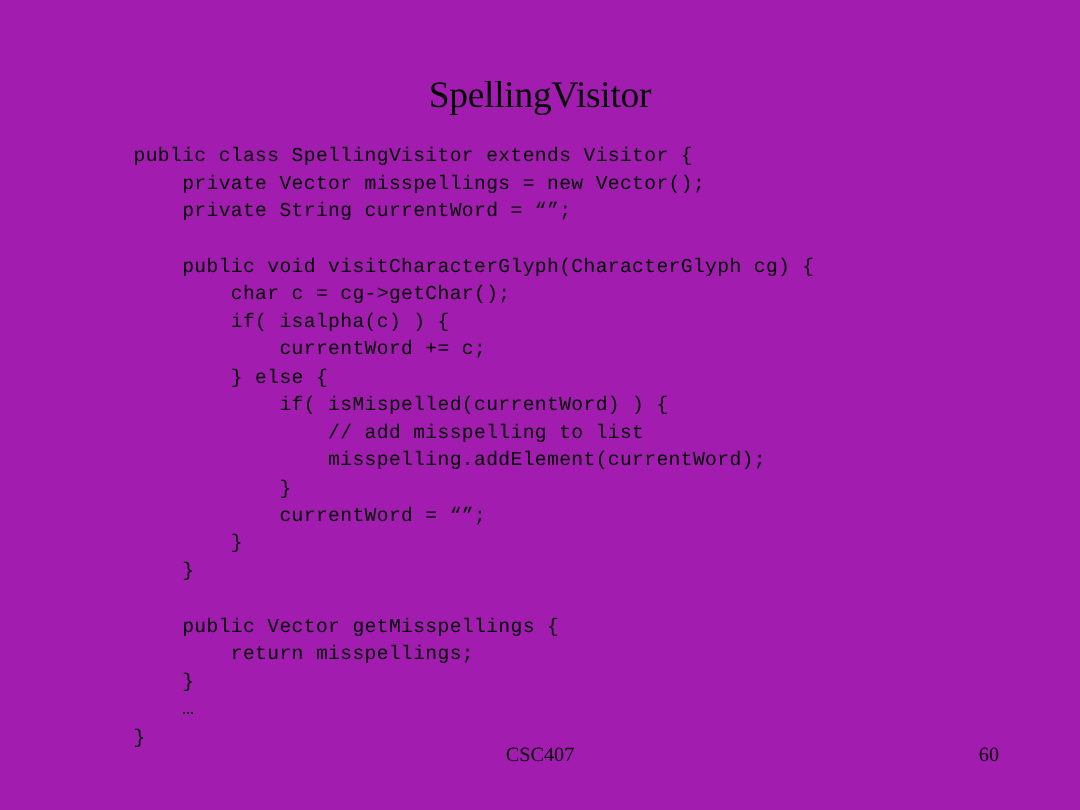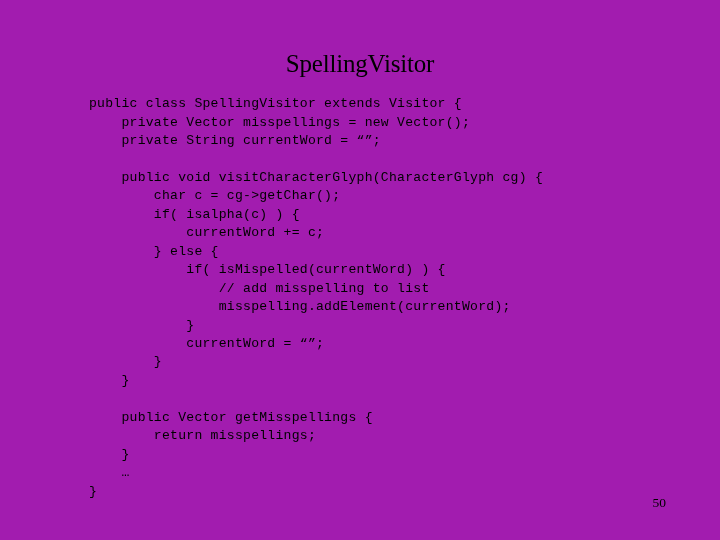--- a/index.html
+++ b/index.html
@@ -96,16 +96,17 @@
 <body>
 
 <div class="slide">
 
   <h1 class="slide-title">SpellingVisitor</h1>
 
   <pre class="code-block"><span class="code-line">public class SpellingVisitor extends Visitor {</span><span class="code-line">    private Vector misspellings = new Vector();</span><span class="code-line">    private String currentWord = “”;</span><span class="code-line blank"></span><span class="code-line">    public void visitCharacterGlyph(CharacterGlyph cg) {</span><span class="code-line">        char c = cg-&gt;getChar();</span><span class="code-line">        if( isalpha(c) ) {</span><span class="code-line">            currentWord += c;</span><span class="code-line">        } else {</span><span class="code-line">            if( isMispelled(currentWord) ) {</span><span class="code-line">                // add misspelling to list</span><span class="code-line">                misspelling.addElement(currentWord);</span><span class="code-line">            }</span><span class="code-line">            currentWord = “”;</span><span class="code-line">        }</span><span class="code-line">    }</span><span class="code-line blank"></span><span class="code-line">    public Vector getMisspellings {</span><span class="code-line">        return misspellings;</span><span class="code-line">    }</span><span class="code-line">    …</span><span class="code-line">}</span></pre>
 
   <div class="footer">
     <div class="footer-left">06 - LEXI</div>
-    <div class="footer-right">50</div>
+    <div class="footer-center">CSC407</div>
+    <div class="footer-right">60</div>
   </div>
 
 </div>
 
 </body></html>

